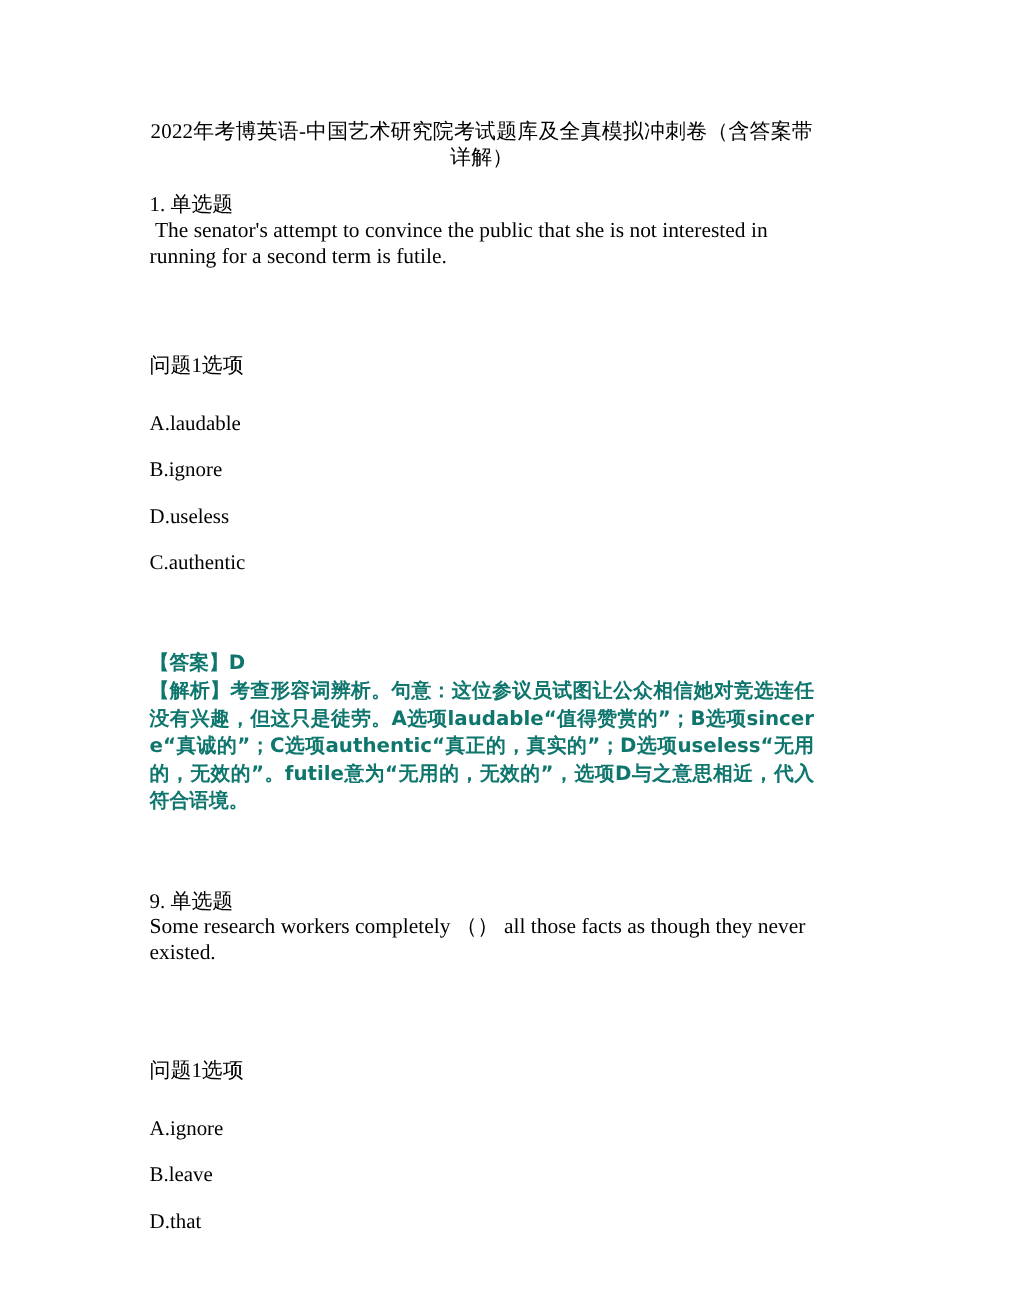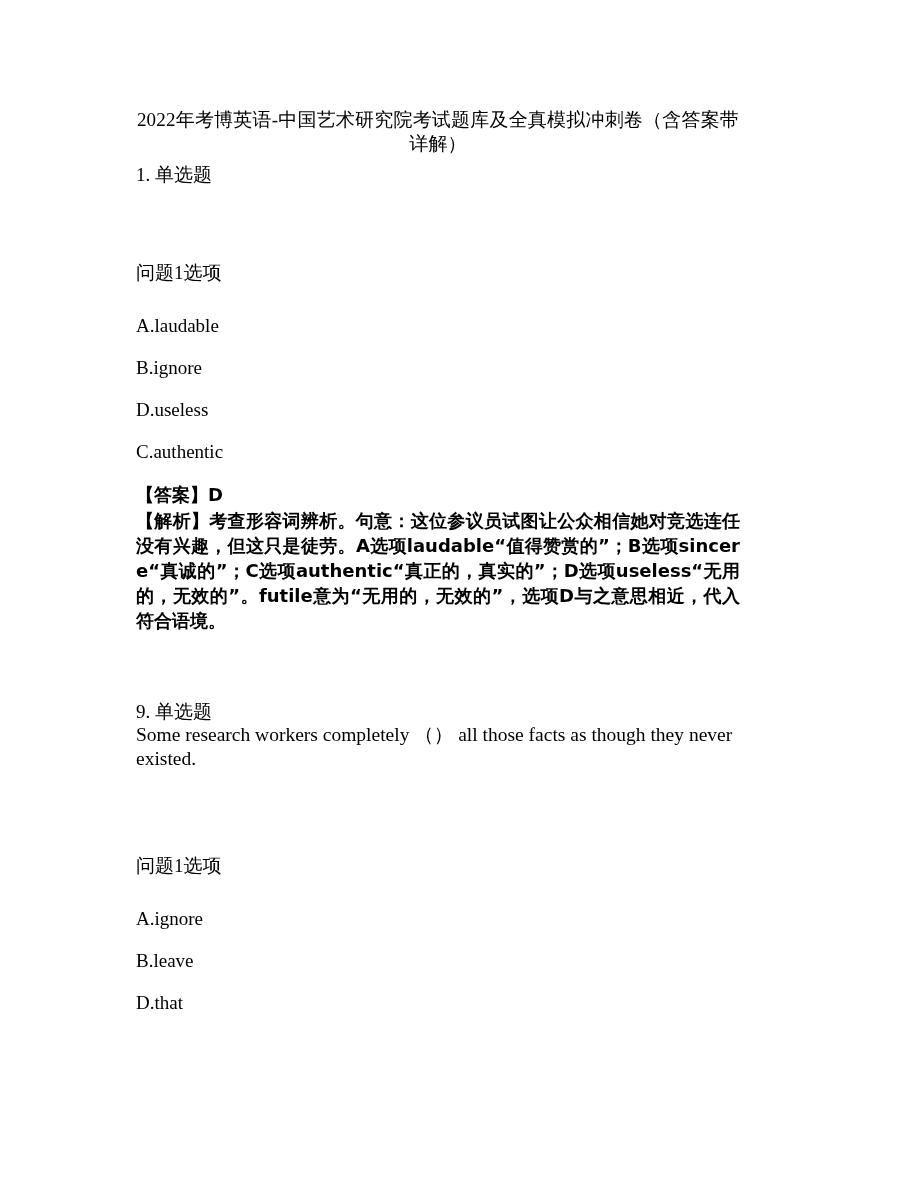--- a/index.html
+++ b/index.html
@@ -22,21 +22,21 @@
     padding: 108px 130px 46px 136px;
   }
   .doc-title {
     font-size: 19px;
     line-height: 24px;
     text-align: center;
     letter-spacing: 0.2px;
   }
   section { display: block; }
   .q-num {
-    margin-top: 8px;
+    margin-top: 20px;
     font-size: 19px;
     line-height: 22px;
   }
   .q-stem {
     font-size: 19.5px;
     line-height: 24px;
     white-space: pre-wrap;
   }
   .opts-header {
     margin-top: 76px;
@@ -45,22 +45,22 @@
   }
   .option {
     margin-top: 22px;
     font-size: 19px;
     line-height: 20px;
   }
   .option.first {
     margin-top: 32px;
   }
   .answer-block {
-    margin-top: 20px;
-    color: #000000;
+    margin-top: 68px;
+    color: #0f766e;
     font-family: "DejaVu Sans", "Liberation Sans", sans-serif;
     font-weight: 700;
   }
   .answer-line {
     font-size: 18px;
     line-height: 26px;
   }
   .analysis-text {
     font-size: 18px;
     line-height: 25px;
@@ -76,20 +76,21 @@
 </style>
 </head>
 <body>
 
 <div class="page">
 
   <div class="doc-title">2022年考博英语-中国艺术研究院考试题库及全真模拟冲刺卷（含答案带详解）</div>
 
   <section>
     <div class="q-num">1. 单选题</div>
+    <div class="q-stem"> The senator's attempt to convince the public that she is not interested in running for a second term is futile.</div>
     <div class="opts-header">问题1选项</div>
     <div class="option first">A.laudable</div>
     <div class="option">B.ignore</div>
     <div class="option">D.useless</div>
     <div class="option">C.authentic</div>
     <div class="answer-block">
       <div class="answer-line">【答案】D</div>
       <div class="analysis-text">【解析】考查形容词辨析。句意：这位参议员试图让公众相信她对竞选连任没有兴趣，但这只是徒劳。A选项laudable“值得赞赏的”；B选项sincere“真诚的”；C选项authentic“真正的，真实的”；D选项useless“无用的，无效的”。futile意为“无用的，无效的”，选项D与之意思相近，代入符合语境。</div>
     </div>
   </section>

